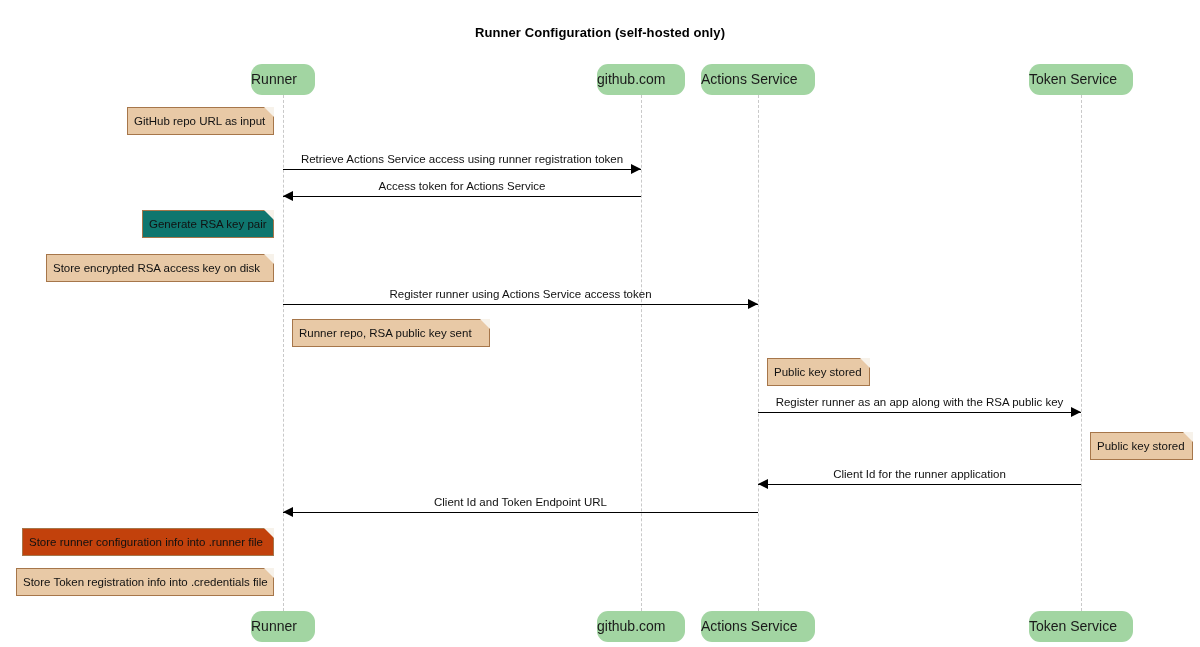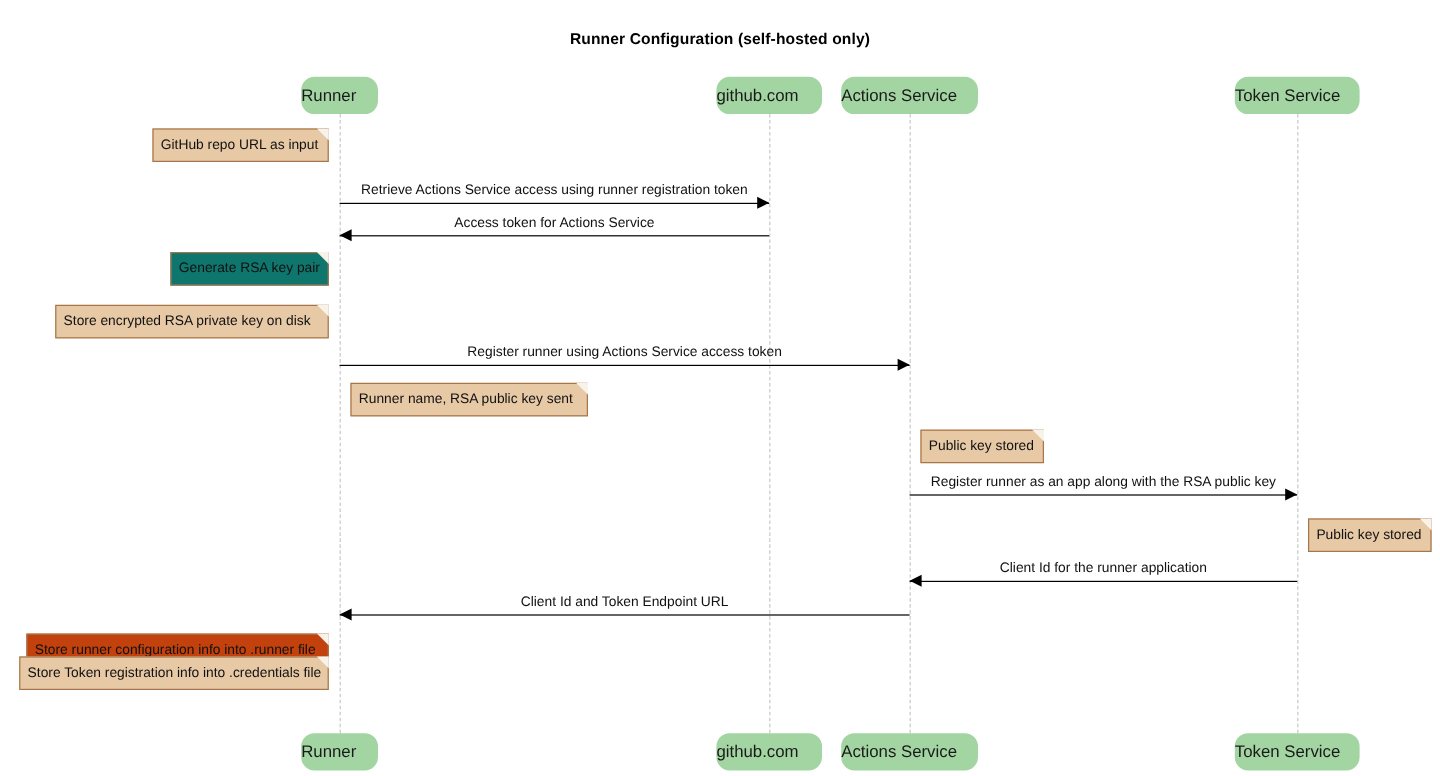--- a/index.html
+++ b/index.html
@@ -145,26 +145,26 @@
       <div class="msg-line" style="left: 758px; top: 465px; width: 323px; border-top-color: rgb(0, 0, 0);"></div>
       <div class="msg-arrow left" style="top: 460px; left: 758px; border-right-color: rgb(0, 0, 0);"></div>
       <div class="msg-label" style="left: 758px; width: 323px; top: 449px;">Client Id for the runner application</div>
       <div class="msg-line" style="left: 283px; top: 493px; width: 475px; border-top-color: rgb(0, 0, 0);"></div>
       <div class="msg-arrow left" style="top: 488px; left: 283px; border-right-color: rgb(0, 0, 0);"></div>
       <div class="msg-label" style="left: 283px; width: 475px; top: 477px;">Client Id and Token Endpoint URL</div>
     </div>
   <div id="notes-layer">
       <div class="note-box" style="left: 127px; top: 88px; width: 147px; background: rgb(232, 201, 166); border-color: rgb(166, 118, 74);"><span>GitHub repo URL as input</span><span class="note-fold"></span><span class="note-fold-edge"></span></div>
       <div class="note-box" style="left: 142px; top: 191px; width: 132px; background: #0f766e; border-color: rgb(166, 118, 74);"><span>Generate RSA key pair</span><span class="note-fold"></span><span class="note-fold-edge"></span></div>
-      <div class="note-box" style="left: 46px; top: 235px; width: 228px; background: rgb(232, 201, 166); border-color: rgb(166, 118, 74);"><span>Store encrypted RSA private key on disk</span><span class="note-fold"></span><span class="note-fold-edge"></span></div>
-      <div class="note-box" style="left: 292px; top: 300px; width: 198px; background: rgb(232, 201, 166); border-color: rgb(166, 118, 74);"><span>Runner name, RSA public key sent</span><span class="note-fold"></span><span class="note-fold-edge"></span></div>
+      <div class="note-box" style="left: 46px; top: 235px; width: 228px; background: rgb(232, 201, 166); border-color: rgb(166, 118, 74);"><span>Store encrypted RSA access key on disk</span><span class="note-fold"></span><span class="note-fold-edge"></span></div>
+      <div class="note-box" style="left: 292px; top: 300px; width: 198px; background: rgb(232, 201, 166); border-color: rgb(166, 118, 74);"><span>Runner repo, RSA public key sent</span><span class="note-fold"></span><span class="note-fold-edge"></span></div>
       <div class="note-box" style="left: 767px; top: 339px; width: 103px; background: rgb(232, 201, 166); border-color: rgb(166, 118, 74);"><span>Public key stored</span><span class="note-fold"></span><span class="note-fold-edge"></span></div>
       <div class="note-box" style="left: 1090px; top: 413px; width: 103px; background: rgb(232, 201, 166); border-color: rgb(166, 118, 74);"><span>Public key stored</span><span class="note-fold"></span><span class="note-fold-edge"></span></div>
       <div class="note-box" style="left: 22px; top: 509px; width: 252px; background: #c2410c; border-color: rgb(166, 118, 74);"><span>Store runner configuration info into .runner file</span><span class="note-fold"></span><span class="note-fold-edge"></span></div>
-      <div class="note-box" style="left: 16px; top: 528px; width: 258px; background: rgb(232, 201, 166); border-color: rgb(166, 118, 74);"><span>Store Token registration info into .credentials file</span><span class="note-fold"></span><span class="note-fold-edge"></span></div>
+      <div class="note-box" style="left: 16px; top: 549px; width: 258px; background: rgb(232, 201, 166); border-color: rgb(166, 118, 74);"><span>Store Token registration info into .credentials file</span><span class="note-fold"></span><span class="note-fold-edge"></span></div>
     </div>
   <div id="participants-layer">
       <div class="participant-box" style="left: 251px; top: 45px; width: 64px; background: rgb(162, 213, 162);">Runner</div>
       <div class="participant-box" style="left: 251px; top: 592px; width: 64px; background: rgb(162, 213, 162);">Runner</div>
       <div class="participant-box" style="left: 597px; top: 45px; width: 88px; background: rgb(162, 213, 162);">github.com</div>
       <div class="participant-box" style="left: 597px; top: 592px; width: 88px; background: rgb(162, 213, 162);">github.com</div>
       <div class="participant-box" style="left: 701px; top: 45px; width: 114px; background: rgb(162, 213, 162);">Actions Service</div>
       <div class="participant-box" style="left: 701px; top: 592px; width: 114px; background: rgb(162, 213, 162);">Actions Service</div>
       <div class="participant-box" style="left: 1029px; top: 45px; width: 104px; background: rgb(162, 213, 162);">Token Service</div>
       <div class="participant-box" style="left: 1029px; top: 592px; width: 104px; background: rgb(162, 213, 162);">Token Service</div>

